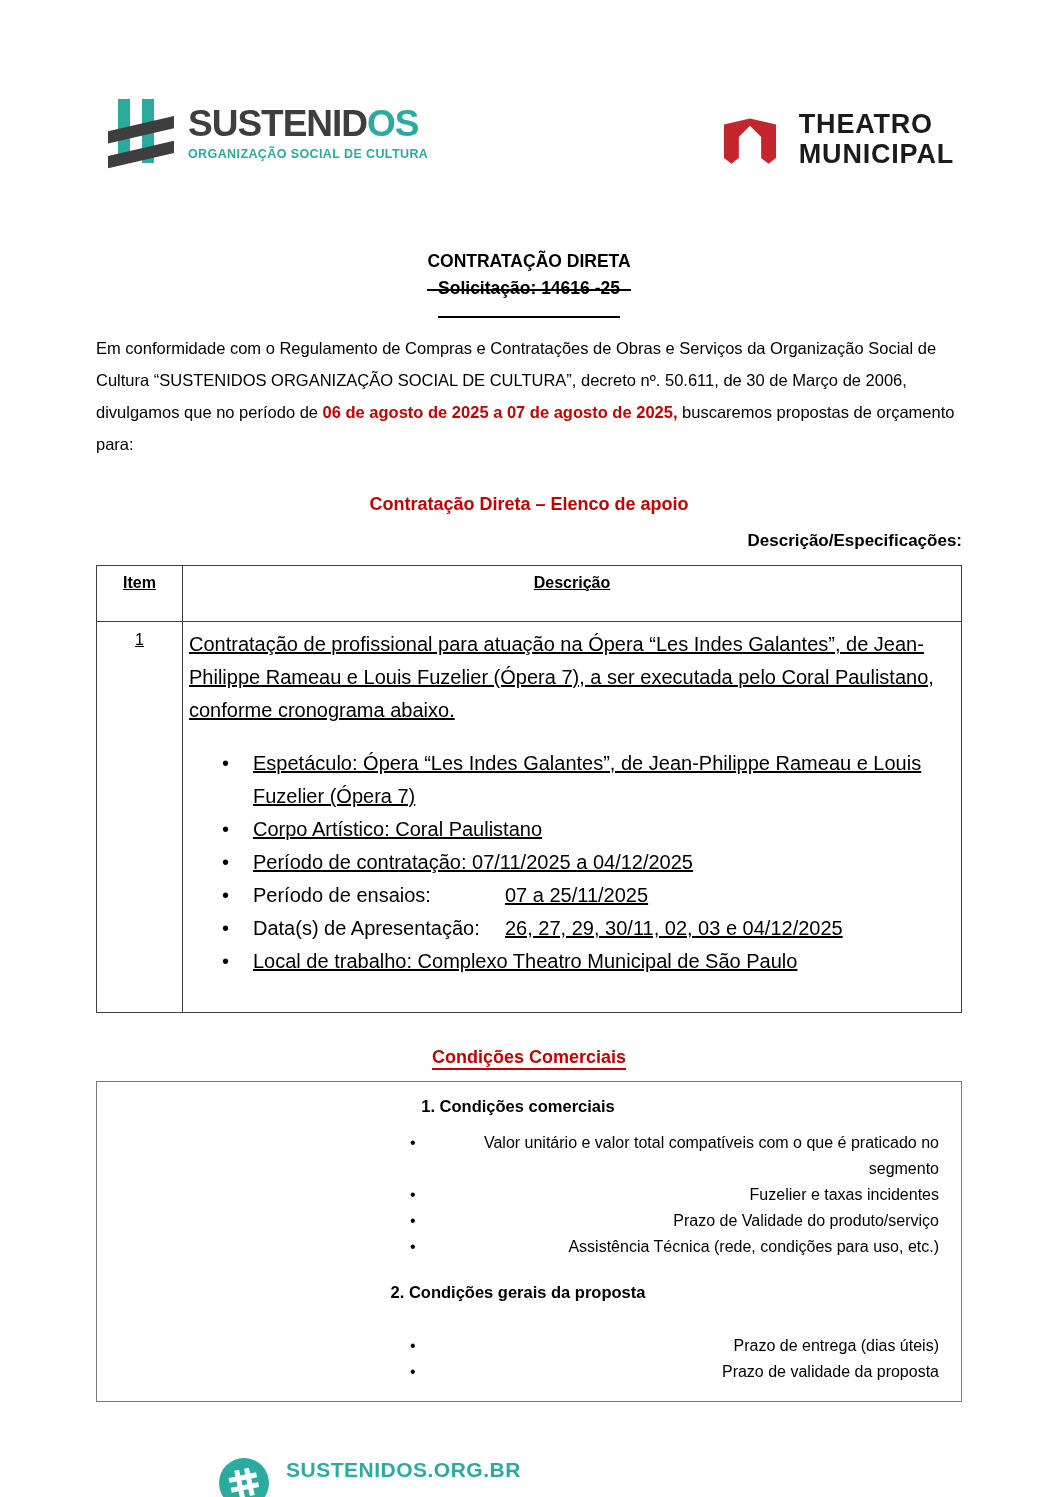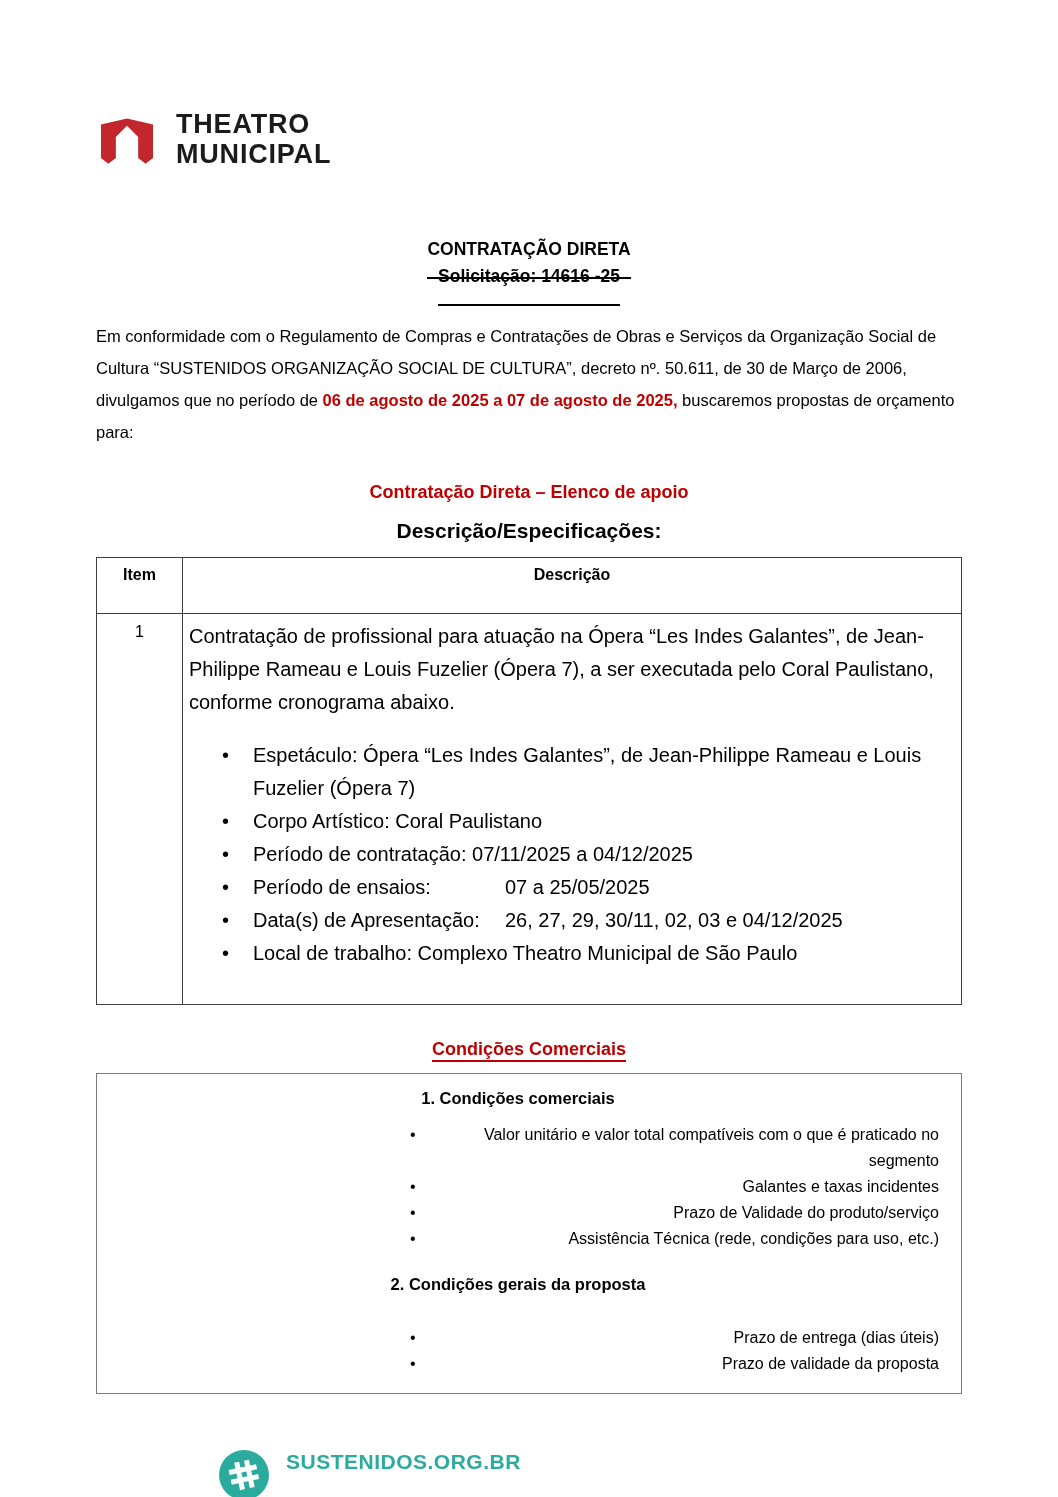--- a/index.html
+++ b/index.html
@@ -32,24 +32,24 @@
   
   .doc-title{margin-top:64px;text-align:center;font-size:17.5px;font-weight:bold;line-height:27px;}
   .doc-title .u{border-bottom:2px solid #000;padding-bottom:18px;}
 
   
   .intro{margin-top:30px;font-size:16.5px;line-height:32px;}
   .intro .hl{color:var(--text-red);font-weight:bold;}
 
   
   .red-heading{margin-top:34px;text-align:center;font-size:18px;font-weight:bold;color:var(--text-red);}
-  .sub-heading{margin-top:16px;text-align:center;font-size:21px;font-weight:bold;}
+  .sub-heading{margin-top:16px;text-align:right;font-size:17px;font-weight:bold;}
 
   
-  table.spec{width:100%;margin-top:14px;border-collapse:collapse;}
+  table.spec{width:100%;margin-top:14px;border-collapse:collapse;text-decoration:underline;}
   table.spec th,table.spec td{border:1.5px solid var(--table-border);vertical-align:top;}
   table.spec th{font-size:16px;font-weight:bold;text-align:center;height:56px;padding-top:8px;}
   th.col-item,td.cell-item{width:86px;}
   td.cell-item{text-align:center;padding-top:9px;font-size:16px;}
   td.cell-desc{padding:6px 14px 34px 6px;font-size:20px;line-height:33px;}
   ul.spec-bullets{list-style:none;margin:20px 0 0 31px;}
   ul.spec-bullets li{position:relative;padding-left:33px;line-height:33px;}
   ul.spec-bullets li::before{content:"•";position:absolute;left:2px;}
   .b-label.tabbed{display:inline-block;width:252px;}
 
@@ -65,20 +65,36 @@
   
   .footer{display:flex;align-items:flex-start;margin:56px 0 0 123px;}
   .footer-url{margin-left:17px;font-size:21px;font-weight:800;color:var(--teal);letter-spacing:.5px;}
 </style>
 </head>
 <body>
 
 <div class="content">
 
   <div class="header">
+    <div class="sus-logo">
+      <span>
+        <svg width="66" height="86" viewBox="0 0 66 86" xmlns="http://www.w3.org/2000/svg">
+          <rect x="10" y="5" width="12" height="64" fill="#2BAA9E"></rect>
+          <rect x="34" y="5" width="12" height="64" fill="#2BAA9E"></rect>
+          <g transform="rotate(-13 33 43)">
+            <rect x="-6" y="30" width="78" height="12" fill="#3E3E3E"></rect>
+            <rect x="-6" y="54" width="78" height="12" fill="#3E3E3E"></rect>
+          </g>
+        </svg>
+      </span>
+      <span class="sus-text">
+        <span class="sus-name"><span>SUSTENID</span><span class="accent">OS</span></span>
+        <div class="sus-tagline">ORGANIZAÇÃO SOCIAL DE CULTURA</div>
+      </span>
+    </div>
 
     <div class="thea-logo">
       <span>
         <svg width="62" height="62" viewBox="0 0 100 100" xmlns="http://www.w3.org/2000/svg">
           <path fill="#C4262D" d="M8,84 L8,30 L50,20 L92,30 L92,84 L80,93 L68,84 L68,50 L50,32 L32,50 L32,84 L20,93 Z"></path>
         </svg>
       </span>
       <span class="thea-text">
         <div>THEATRO</div>
         <div>MUNICIPAL</div>
@@ -105,36 +121,36 @@
     </thead>
     <tbody>
       <tr>
         <td class="cell-item">1</td>
         <td class="cell-desc">
           <div>Contratação de profissional para atuação na Ópera “Les Indes Galantes”, de Jean-Philippe Rameau e Louis Fuzelier (Ópera 7), a ser executada pelo Coral Paulistano, conforme cronograma abaixo.</div>
           <ul class="spec-bullets">
             <li class="spec-li"><span class="b-label">Espetáculo: Ópera “Les Indes Galantes”, de Jean-Philippe Rameau e Louis Fuzelier (Ópera 7)</span><span class="b-val"></span></li>
             <li class="spec-li"><span class="b-label">Corpo Artístico: Coral Paulistano</span><span class="b-val"></span></li>
             <li class="spec-li"><span class="b-label">Período de contratação: 07/11/2025 a 04/12/2025</span><span class="b-val"></span></li>
-            <li class="spec-li"><span class="b-label tabbed">Período de ensaios:</span><span class="b-val">07 a 25/05/2025</span></li>
+            <li class="spec-li"><span class="b-label tabbed">Período de ensaios:</span><span class="b-val">07 a 25/11/2025</span></li>
             <li class="spec-li"><span class="b-label tabbed">Data(s) de Apresentação:</span><span class="b-val">26, 27, 29, 30/11, 02, 03 e 04/12/2025</span></li>
             <li class="spec-li"><span class="b-label">Local de trabalho: Complexo Theatro Municipal de São Paulo</span><span class="b-val"></span></li>
           </ul>
         </td>
       </tr>
     </tbody>
   </table>
 
   <div class="red-heading"><span class="u" style="border-bottom:2px solid #C00000;padding-bottom:1px;">Condições Comerciais</span></div>
 
   <div class="box">
     <div class="box-title">1. Condições comerciais</div>
     <ul class="box-bullets">
       <li>Valor unitário e valor total compatíveis com o que é praticado no segmento</li>
-      <li>Galantes e taxas incidentes</li>
+      <li>Fuzelier e taxas incidentes</li>
       <li>Prazo de Validade do produto/serviço</li>
       <li>Assistência Técnica (rede, condições para uso, etc.)</li>
     </ul>
     <div class="box-title second">2. Condições gerais da proposta</div>
     <ul class="box-bullets second">
       <li>Prazo de entrega (dias úteis)</li>
       <li>Prazo de validade da proposta</li>
     </ul>
   </div>
 

